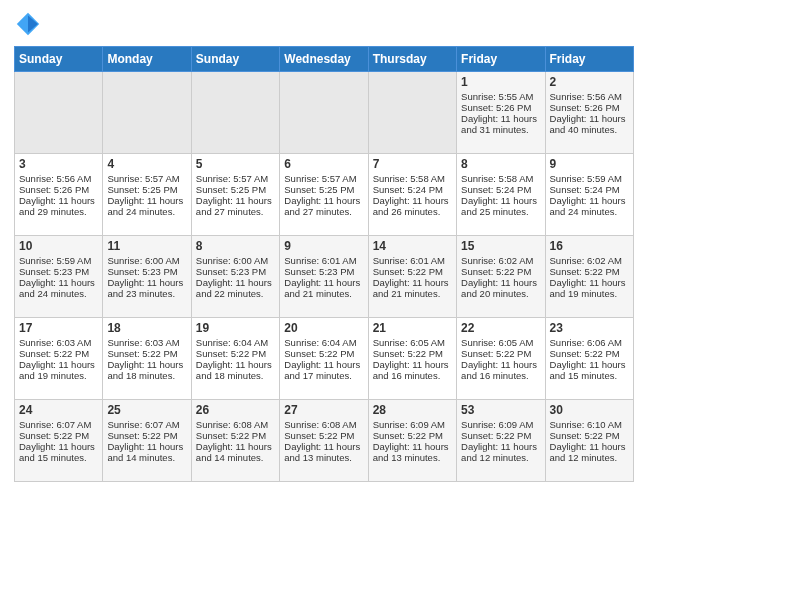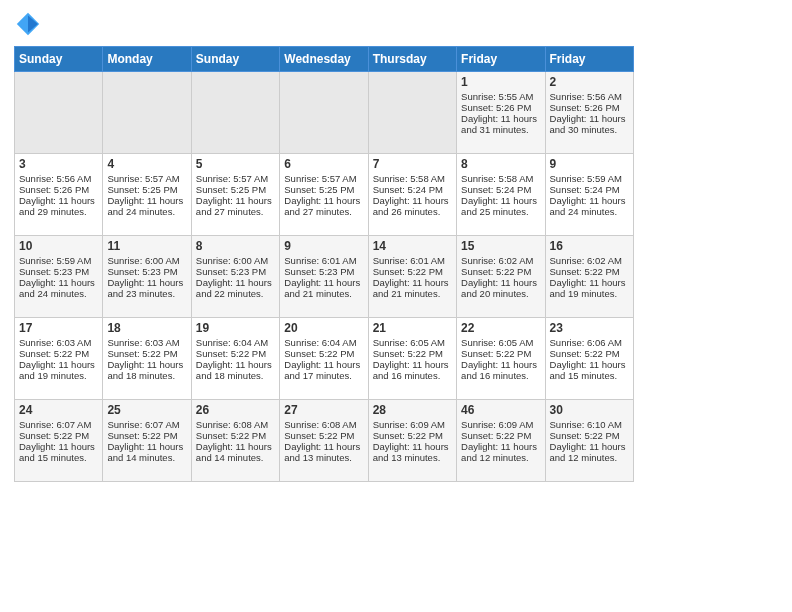--- a/index.html
+++ b/index.html
@@ -122,21 +122,21 @@
         </tr>
     </thead>
     <tbody id="calendar-body">
     <tr>
           <td class="day-empty"></td>
           <td class="day-empty"></td>
           <td class="day-empty"></td>
           <td class="day-empty"></td>
           <td class="day-empty"></td>
           <td><span class="day-num">1</span><span>Sunrise: 5:55 AM</span><br><span>Sunset: 5:26 PM</span><br><span>Daylight: 11 hours and 31 minutes.</span></td>
-          <td><span class="day-num">2</span><span>Sunrise: 5:56 AM</span><br><span>Sunset: 5:26 PM</span><br><span>Daylight: 11 hours and 30 minutes.</span></td>
+          <td><span class="day-num">2</span><span>Sunrise: 5:56 AM</span><br><span>Sunset: 5:26 PM</span><br><span>Daylight: 11 hours and 40 minutes.</span></td>
         </tr>
         <tr>
           <td><span class="day-num">3</span><span>Sunrise: 5:56 AM</span><br><span>Sunset: 5:26 PM</span><br><span>Daylight: 11 hours and 29 minutes.</span></td>
           <td><span class="day-num">4</span><span>Sunrise: 5:57 AM</span><br><span>Sunset: 5:25 PM</span><br><span>Daylight: 11 hours and 24 minutes.</span></td>
           <td><span class="day-num">5</span><span>Sunrise: 5:57 AM</span><br><span>Sunset: 5:25 PM</span><br><span>Daylight: 11 hours and 27 minutes.</span></td>
           <td><span class="day-num">6</span><span>Sunrise: 5:57 AM</span><br><span>Sunset: 5:25 PM</span><br><span>Daylight: 11 hours and 27 minutes.</span></td>
           <td><span class="day-num">7</span><span>Sunrise: 5:58 AM</span><br><span>Sunset: 5:24 PM</span><br><span>Daylight: 11 hours and 26 minutes.</span></td>
           <td><span class="day-num">8</span><span>Sunrise: 5:58 AM</span><br><span>Sunset: 5:24 PM</span><br><span>Daylight: 11 hours and 25 minutes.</span></td>
           <td><span class="day-num">9</span><span>Sunrise: 5:59 AM</span><br><span>Sunset: 5:24 PM</span><br><span>Daylight: 11 hours and 24 minutes.</span></td>
         </tr>
@@ -157,18 +157,18 @@
           <td><span class="day-num">21</span><span>Sunrise: 6:05 AM</span><br><span>Sunset: 5:22 PM</span><br><span>Daylight: 11 hours and 16 minutes.</span></td>
           <td><span class="day-num">22</span><span>Sunrise: 6:05 AM</span><br><span>Sunset: 5:22 PM</span><br><span>Daylight: 11 hours and 16 minutes.</span></td>
           <td><span class="day-num">23</span><span>Sunrise: 6:06 AM</span><br><span>Sunset: 5:22 PM</span><br><span>Daylight: 11 hours and 15 minutes.</span></td>
         </tr>
         <tr>
           <td><span class="day-num">24</span><span>Sunrise: 6:07 AM</span><br><span>Sunset: 5:22 PM</span><br><span>Daylight: 11 hours and 15 minutes.</span></td>
           <td><span class="day-num">25</span><span>Sunrise: 6:07 AM</span><br><span>Sunset: 5:22 PM</span><br><span>Daylight: 11 hours and 14 minutes.</span></td>
           <td><span class="day-num">26</span><span>Sunrise: 6:08 AM</span><br><span>Sunset: 5:22 PM</span><br><span>Daylight: 11 hours and 14 minutes.</span></td>
           <td><span class="day-num">27</span><span>Sunrise: 6:08 AM</span><br><span>Sunset: 5:22 PM</span><br><span>Daylight: 11 hours and 13 minutes.</span></td>
           <td><span class="day-num">28</span><span>Sunrise: 6:09 AM</span><br><span>Sunset: 5:22 PM</span><br><span>Daylight: 11 hours and 13 minutes.</span></td>
-          <td><span class="day-num">46</span><span>Sunrise: 6:09 AM</span><br><span>Sunset: 5:22 PM</span><br><span>Daylight: 11 hours and 12 minutes.</span></td>
+          <td><span class="day-num">53</span><span>Sunrise: 6:09 AM</span><br><span>Sunset: 5:22 PM</span><br><span>Daylight: 11 hours and 12 minutes.</span></td>
           <td><span class="day-num">30</span><span>Sunrise: 6:10 AM</span><br><span>Sunset: 5:22 PM</span><br><span>Daylight: 11 hours and 12 minutes.</span></td>
         </tr>
       </tbody>
   </table>
 </div>
 
 </body></html>

